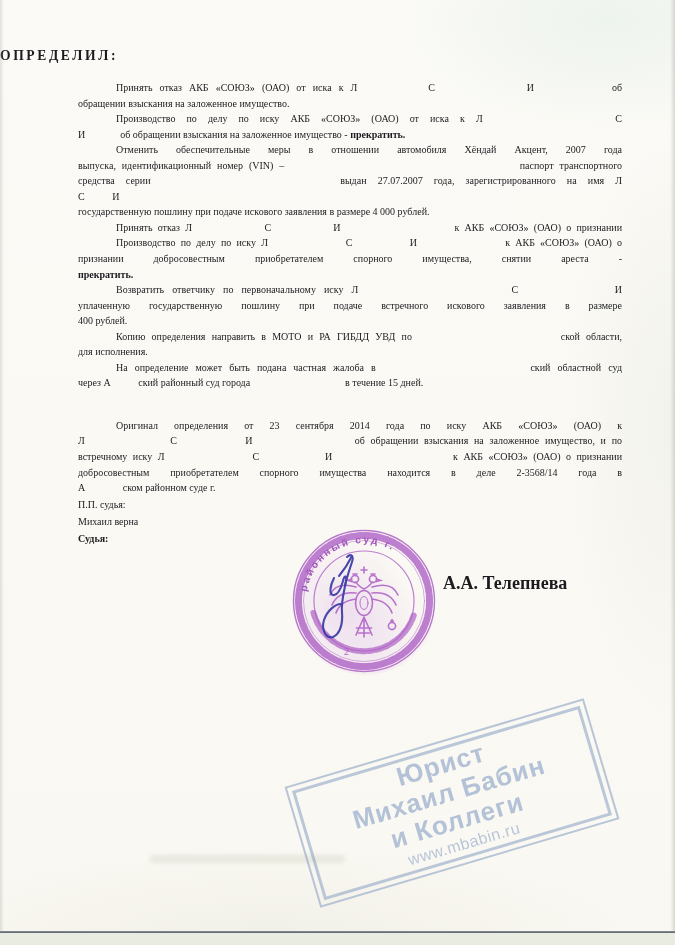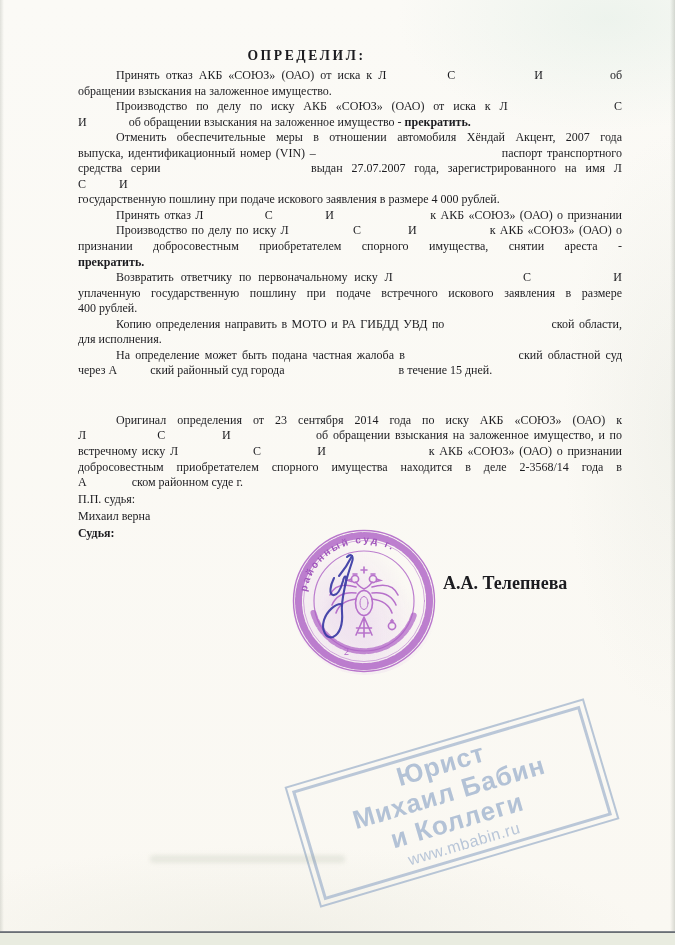--- a/index.html
+++ b/index.html
@@ -15,30 +15,30 @@
   .edgeL{position:absolute;left:0;top:0;width:4px;height:100%;
     background:linear-gradient(to right, rgba(160,165,155,.30), rgba(160,165,155,0));}
   .edgeR{position:absolute;right:0;top:0;width:5px;height:100%;
     background:linear-gradient(to left, rgba(160,165,155,.38), rgba(160,165,155,0));}
   .page-bottom-line{position:absolute;left:0;top:931px;width:675px;height:2px;
     background:linear-gradient(#8d9298,#5d6268);}
   .scanner-strip{position:absolute;left:0;top:933px;width:675px;height:12px;background:#e9ece0;}
   .smudge{position:absolute;left:150px;top:855px;width:195px;height:8px;border-radius:4px;
     background:rgba(140,158,128,.16);filter:blur(2px);}
 
-  .doc-title{position:absolute;left:0;top:48px;width:613px;text-align:center;
+  .doc-title{position:absolute;left:0;top:48px;width:613px;text-align:left;
     font-weight:bold;font-size:13.6px;letter-spacing:2.6px;}
-  .body-text{position:absolute;left:78px;top:68px;width:544px;
-    font-size:12px;line-height:15.55px;}
+  .body-text{position:absolute;left:78px;top:80px;width:544px;
+    font-size:10px;line-height:15.55px;}
   .par{margin:0;}
   .ln{display:block;}
   .j{text-align:justify;text-align-last:justify;}
   .ind{text-indent:38px;}
   .b{font-weight:bold;}
-  .gap-before{margin-top:34px;}
+  .gap-before{margin-top:27px;}
   .sig-block{line-height:17px;}
   .judge-name{position:absolute;left:443px;top:573px;font-weight:bold;font-size:18px;}
 
   .seal{position:absolute;left:292px;top:529px;width:146px;height:146px;opacity:.93;
     background:
       radial-gradient(circle at 34% 52%, rgba(206,158,226,.26), rgba(206,158,226,0) 55%),
       radial-gradient(circle at 55% 82%, rgba(206,158,226,.18), rgba(206,158,226,0) 50%);
     border-radius:50%;}
   .sig-svg{position:absolute;left:315px;top:548px;width:50px;height:95px;}
 

